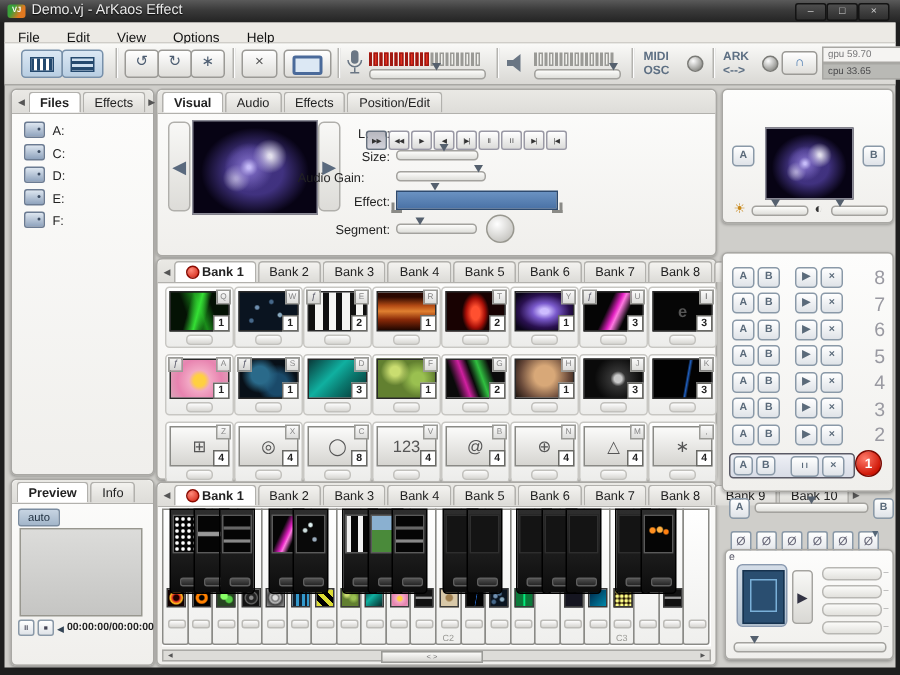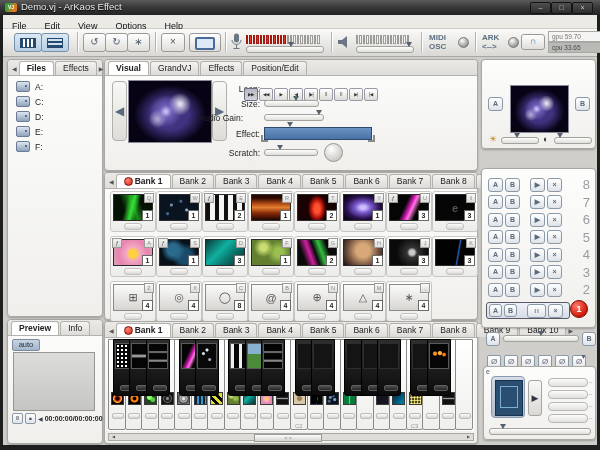--- a/index.html
+++ b/index.html
@@ -286,21 +286,21 @@
           </div>
         </div>
     </div>
 
     <div class="panel" style="left:101px;top:44px;width:372px;height:110px">
       <div class="tabbar" id="visual-tabs">
           <span class="tab active">
             <span>Visual</span>
           </span>
           <span class="tab">
-            <span>GrandVJ</span>
+            <span>Audio</span>
           </span>
           <span class="tab">
             <span>Effects</span>
           </span>
           <span class="tab">
             <span>Position/Edit</span>
           </span>
         </div>
       <div class="bigarrow" style="left:7px">◀</div>
       <div class="vis-main" style="position:absolute;left:23px;top:20px;width:82px;height:61px;border:1px solid #8a8a96"></div>
@@ -314,21 +314,21 @@
       <div class="vlabel" style="left:76px;top:53px">Audio Gain:</div>
       <div class="hslider" style="left:159px;top:54px;width:58px">
           <span class="hmark" style="left: calc(93% - 3px);"></span>
         </div>
       <div class="vlabel" style="left:93px;top:69px">Effect:</div>
       <div id="segbar" style="left:159px;top:67px">
         <span class="hmark" style="top: -6px; left: calc(24% - 3px);"></span>
         <span class="segcap" style="left:-4px;border-left:2px solid #8a8a86"></span>
         <span class="segcap" style="right:-4px;border-right:2px solid #8a8a86"></span>
       </div>
-      <div class="vlabel" style="left:93px;top:88px">Scratch:</div>
+      <div class="vlabel" style="left:93px;top:88px">Segment:</div>
       <div class="hslider" style="left:159px;top:89px;width:52px">
           <span class="hmark" style="left: calc(28% - 3px);"></span>
         </div>
       <div class="knob" style="left:219px;top:83px"></div>
     </div>
 
     <div class="panel" style="left:101px;top:157px;width:372px;height:146px">
       <div class="tabbar" id="bankbar1">
           <span class="tab-arrow">◀</span>
           <span class="tab active">
@@ -496,20 +496,28 @@
               <span class="letter">X</span>
               <span class="num">4</span>
             </div>
             <div class="pill"></div>
           </div>
           <div class="cell">
             <div class="thumb tfx">
               <span class="glyph">◯</span>
               <span class="letter">C</span>
               <span class="num">8</span>
+            </div>
+            <div class="pill"></div>
+          </div>
+          <div class="cell">
+            <div class="thumb tfx">
+              <span class="glyph">123</span>
+              <span class="letter">V</span>
+              <span class="num">4</span>
             </div>
             <div class="pill"></div>
           </div>
           <div class="cell">
             <div class="thumb tfx">
               <span class="glyph">@</span>
               <span class="letter">B</span>
               <span class="num">4</span>
             </div>
             <div class="pill"></div>

